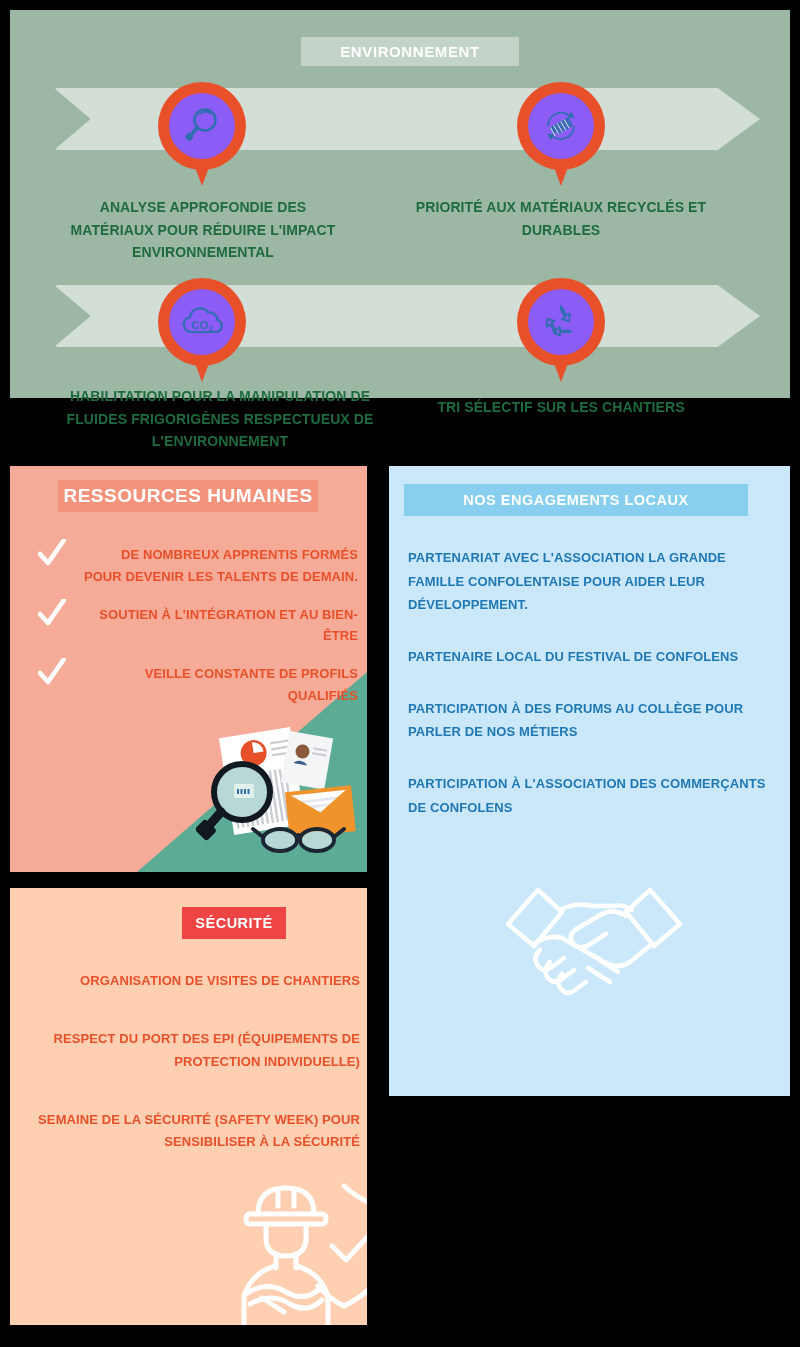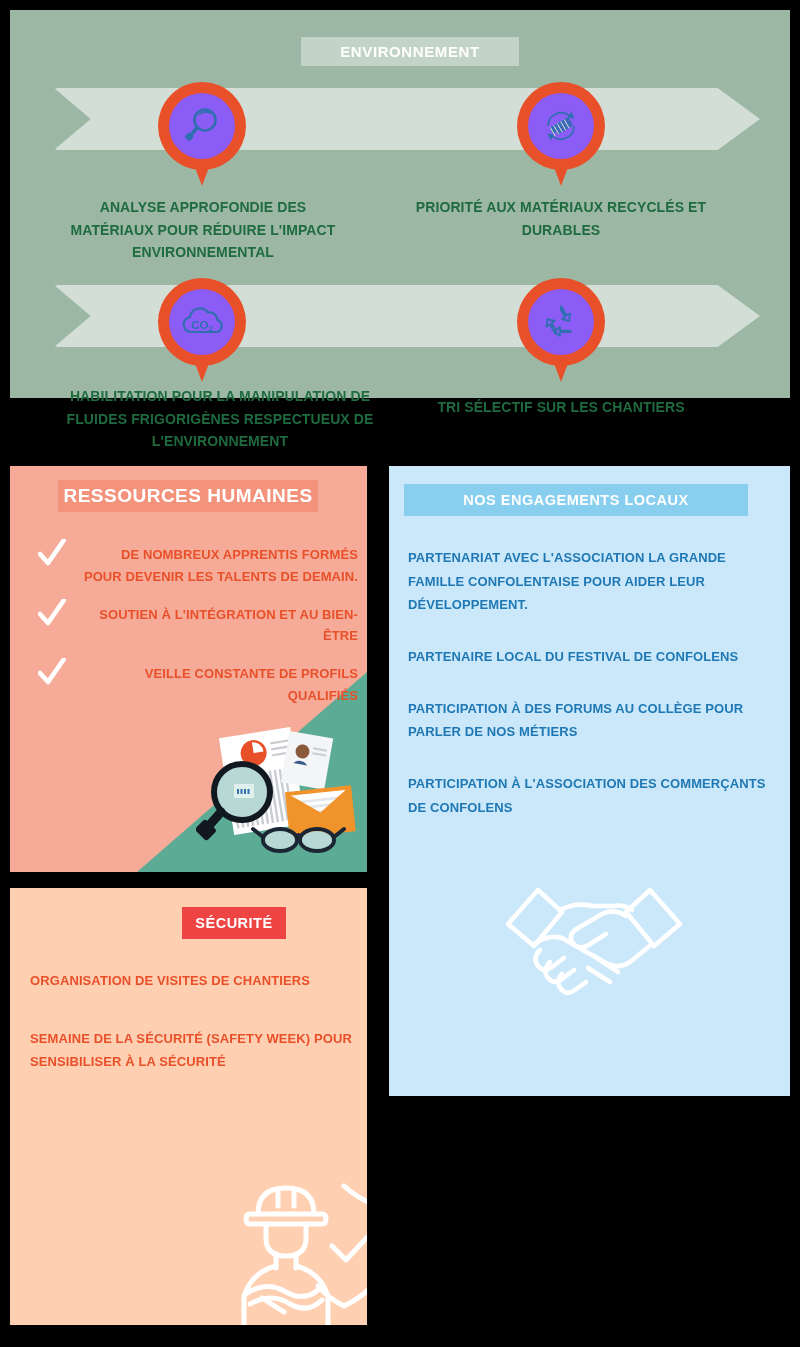--- a/index.html
+++ b/index.html
@@ -262,21 +262,21 @@
     color: #ffffff;
     font-size: 14.5px;
     font-weight: bold;
     letter-spacing: 0.5px;
   }
   .sec-list {
     position: absolute;
     left: 20px;
     top: 82px;
     width: 330px;
-    text-align: left;
+    text-align: right;
   }
   .sec-item {
     color: #e8502a;
     font-size: 13px;
     font-weight: bold;
     line-height: 1.72;
     letter-spacing: 0.1px;
     margin-bottom: 36px;
   }
   .safety-wrap {
@@ -521,20 +521,21 @@
   </section>
 
   <section class="sec-panel">
 
     <div class="sec-title-banner">
       <span class="banner-text">SÉCURITÉ</span>
     </div>
 
     <div class="sec-list">
       <p class="sec-item">ORGANISATION DE VISITES DE CHANTIERS</p>
+      <p class="sec-item">RESPECT DU PORT DES EPI (ÉQUIPEMENTS DE PROTECTION INDIVIDUELLE)</p>
       <p class="sec-item">SEMAINE DE LA SÉCURITÉ (SAFETY WEEK) POUR SENSIBILISER À LA SÉCURITÉ</p>
     </div>
 
     <div class="safety-wrap">
       <svg width="160" height="150" viewBox="0 0 160 150">
         <g fill="none" stroke="#ffffff" stroke-width="5" stroke-linecap="round" stroke-linejoin="round">
 
           <path d="M112 10 Q132 28 152 30 L152 80 Q152 110 112 130 Q96 122 86 110"></path>
 
           <path d="M100 70 L114 84 L140 56"></path>

